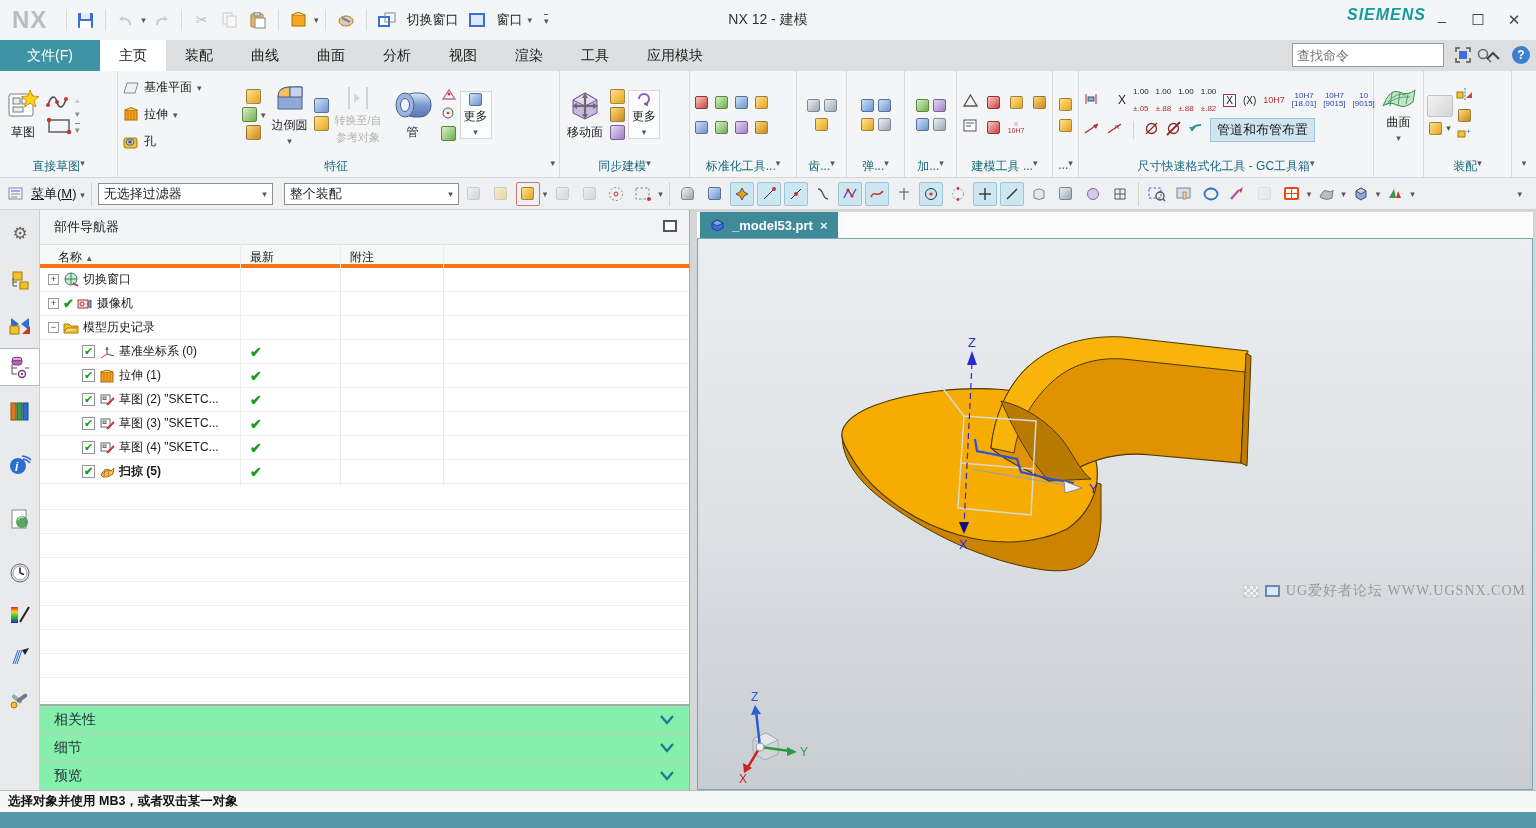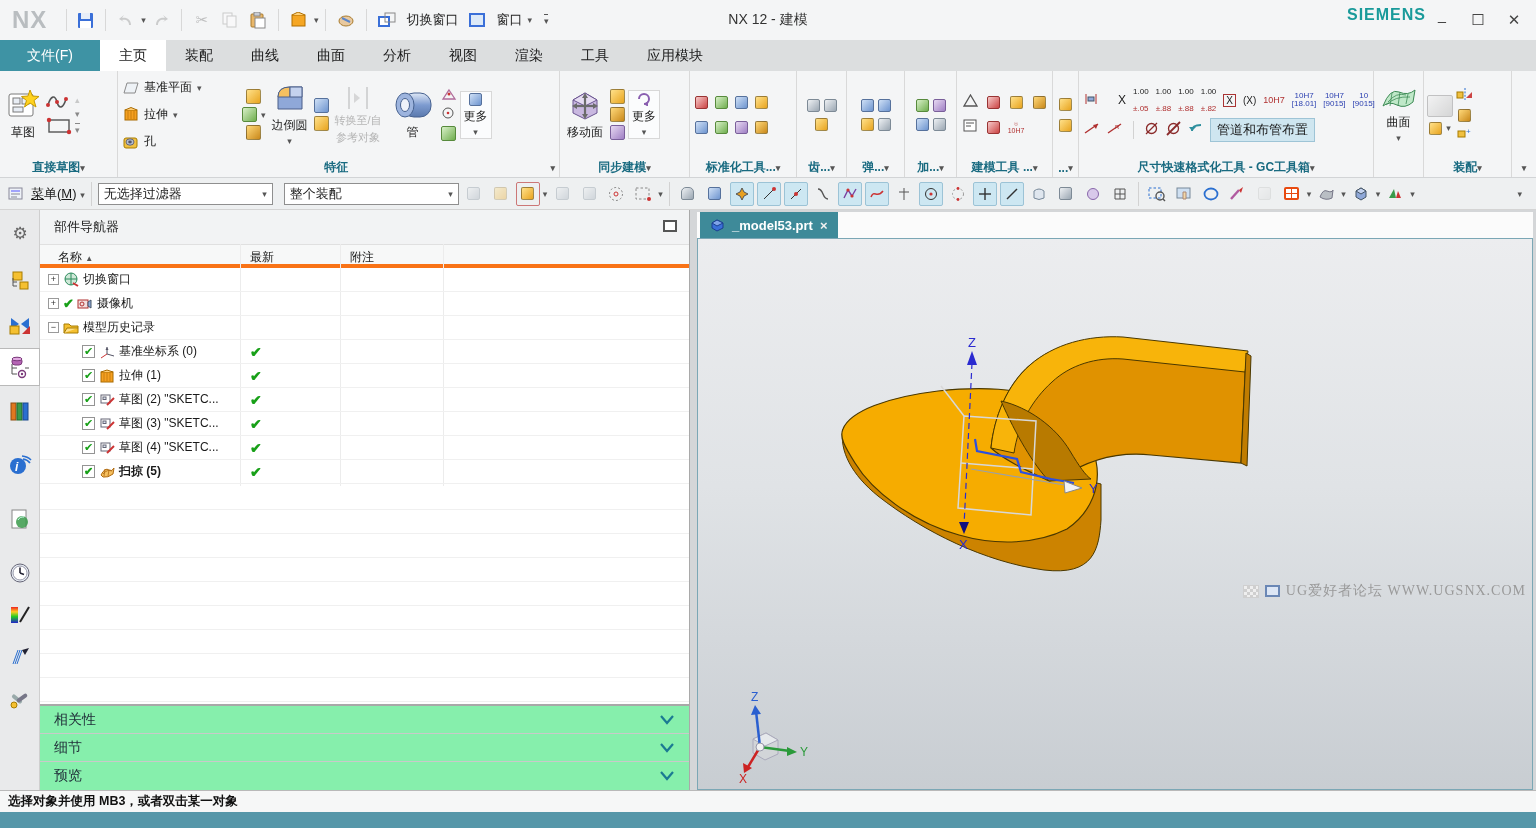--- a/index.html
+++ b/index.html
@@ -10,40 +10,40 @@
   
   .titlebar { position:absolute; left:0; top:0; width:1536px; height:40px; background:#f4f5f6; display:flex; align-items:center; }
   .nx-logo { font-size:24px; font-weight:bold; color:#b9bdc0; letter-spacing:1px; padding:0 14px 0 12px; }
   .qat { display:flex; align-items:center; gap:2px; }
   .qsep { width:1px; height:22px; background:#d8d8d8; margin:0 5px; }
   .qbtn { min-width:26px; height:26px; display:flex; align-items:center; justify-content:center; border-radius:2px; color:#6b6b6b; font-size:15px; }
   .qbtn.dim { opacity:.38; }
   .qtext { font-size:13px; color:#222; padding:0 4px; display:flex; align-items:center; gap:5px; }
   .dd { font-size:9px; color:#555; }
   .win-title { position:absolute; left:0; right:0; text-align:center; font-size:14px; color:#333; pointer-events:none; }
-  .brand { position:absolute; right:110px; top:0; height:30px; display:flex; align-items:center; font-size:16px; font-weight:bold; color:#199a9a; letter-spacing:1px; }
+  .brand { position:absolute; right:110px; top:0; height:30px; display:flex; align-items:center; font-size:16px; font-weight:bold; color:#199a9a; letter-spacing:1px;font-style:italic; }
   .winctl { position:absolute; right:4px; top:0; height:40px; display:flex; }
   .winctl span { width:36px; height:40px; display:flex; align-items:center; justify-content:center; font-size:15px; color:#444; }
 
   
   .tabrow { position:absolute; left:0; top:40px; width:1536px; height:31px; background:#dcdedf; display:flex; }
   .filetab { width:100px; background:#3e93a4; color:#fff; font-size:14px; display:flex; align-items:center; justify-content:center; }
   .rtab { padding:0 19px; font-size:14px; display:flex; align-items:center; color:#1b1b1b; }
   .rtab.active { background:#ffffff; }
   .tab-right { position:absolute; right:6px; top:3px; display:flex; align-items:center; gap:8px; }
   .searchbox { width:152px; height:24px; background:#fff; border:1px solid #9b9b9b; display:flex; align-items:center; }
   .searchbox input { flex:1; border:none; outline:none; font-size:13px; color:#333; padding:0 4px; font-family:inherit; background:transparent; }
   .tr-icon { width:22px; height:22px; display:flex; align-items:center; justify-content:center; color:#444; }
   .help-dot { width:18px; height:18px; border-radius:50%; background:#3f7fd0; color:#fff; font-size:12px; font-weight:bold; display:flex; align-items:center; justify-content:center; }
 
   
   .ribbon { position:absolute; left:0; top:71px; width:1536px; height:107px; background:#f4f5f6; display:flex; border-bottom:1px solid #d2d4d6; }
   .grp { border-right:1px solid #d9d9d9; display:flex; flex-direction:column; height:100%; }
   .grp-body { flex:1; display:flex; align-items:center; padding:1px 3px; gap:3px; }
-  .grp-label { height:19px; display:flex; align-items:center; justify-content:center; color:#186a80; font-size:12px; white-space:nowrap; padding:0 4px;font-weight:bold; }
+  .grp-label { height:19px; display:flex; justify-content:center; color:#186a80; font-size:12px; white-space:nowrap; padding:0 4px; }
   .bigbtn { display:flex; flex-direction:column; align-items:center; justify-content:center; gap:2px; font-size:12px; color:#222; padding:1px 3px; }
   .rowcol { display:flex; flex-direction:column; justify-content:center; }
   .rowbtn { display:flex; align-items:center; gap:5px; height:27px; font-size:12px; padding:0 2px; white-space:nowrap; }
   .pi { width:15px; height:15px; border-radius:2px; border:1px solid rgba(90,80,50,.55); }
   .pi.sm { width:13px; height:13px; }
   .gold  { background:linear-gradient(135deg,#ffe18a,#e8a41f); }
   .gold2 { background:linear-gradient(135deg,#ffd97a,#c9881a); }
   .blue  { background:linear-gradient(135deg,#cfe0f6,#6d94cf); border-color:#56719c; }
   .steel { background:linear-gradient(135deg,#eef1f4,#9aa6b2); border-color:#7d8astream; border-color:#7d8a96; }
   .green { background:linear-gradient(135deg,#d8f0c8,#6fae4e); border-color:#578a3c; }
@@ -204,20 +204,43 @@
     <div class="filetab">文件(F)</div>
     <div class="rtab active">主页</div>
     <div class="rtab">装配</div>
     <div class="rtab">曲线</div>
     <div class="rtab">曲面</div>
     <div class="rtab">分析</div>
     <div class="rtab">视图</div>
     <div class="rtab">渲染</div>
     <div class="rtab">工具</div>
     <div class="rtab">应用模块</div>
+    <div class="tab-right">
+      <div class="searchbox">
+        <input placeholder="查找命令" style="">
+        <span class="tr-icon">
+          <svg width="15" height="15">
+              <circle cx="6" cy="6" r="4.5" fill="none" stroke="#666" stroke-width="1.5"></circle>
+              <line x1="9.5" y1="9.5" x2="14" y2="14" stroke="#666" stroke-width="1.5"></line>
+            </svg>
+        </span>
+      </div>
+      <span class="tr-icon">
+        <svg width="16" height="16">
+            <rect x="4" y="4" width="8" height="8" fill="#3a6fd8"></rect>
+            <path d="M1 5 V1 H5 M11 1 H15 V5 M15 11 V15 H11 M5 15 H1 V11" fill="none" stroke="#555" stroke-width="1.5"></path>
+          </svg>
+      </span>
+      <span class="tr-icon">
+        <svg width="14" height="9">
+            <polyline points="1,8 7,2 13,8" fill="none" stroke="#444" stroke-width="2"></polyline>
+          </svg>
+      </span>
+      <span class="help-dot">?</span>
+    </div>
   </div>
 
   <div class="ribbon">
 
     <div class="grp" style="width:118px">
       <div class="grp-body">
         <div class="bigbtn">
           <svg width="34" height="34">
             <rect x="3" y="6" width="24" height="22" rx="2" fill="#fff" stroke="#7a7a7a"></rect>
             <rect x="7" y="10" width="7" height="6" fill="#e9eef5" stroke="#7a7a7a"></rect>

